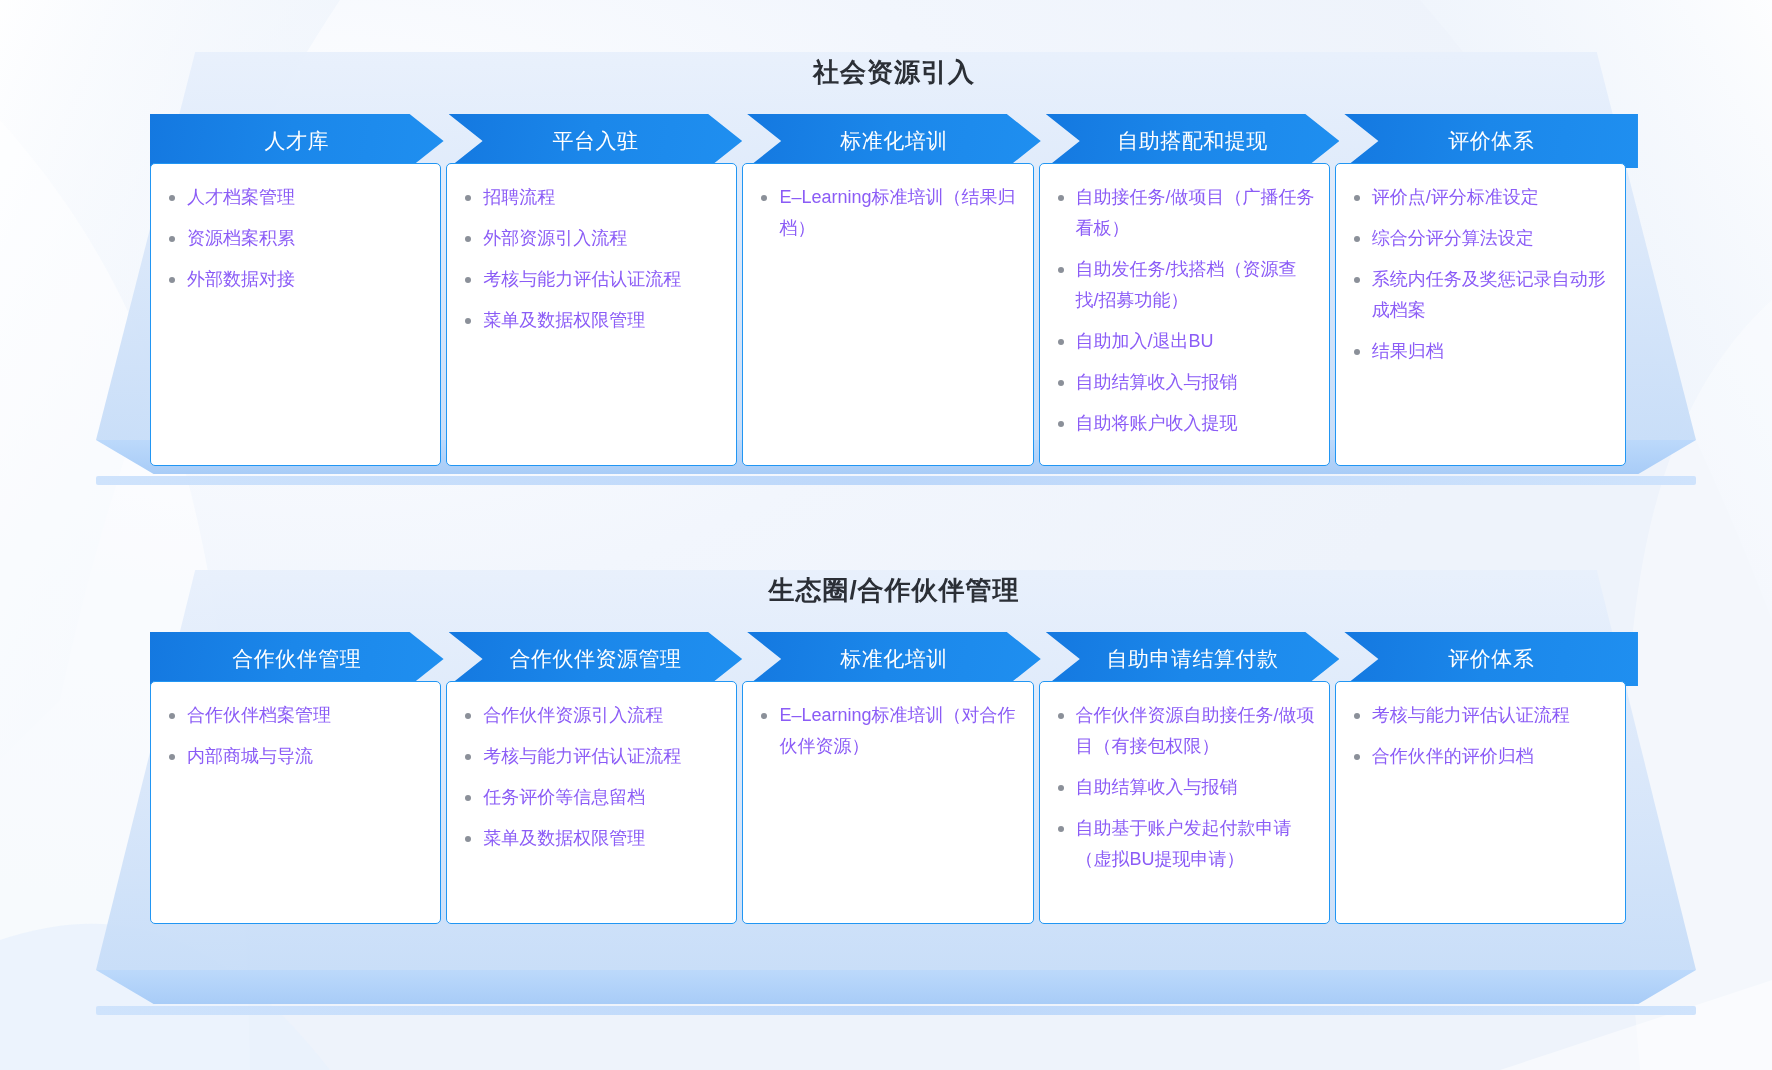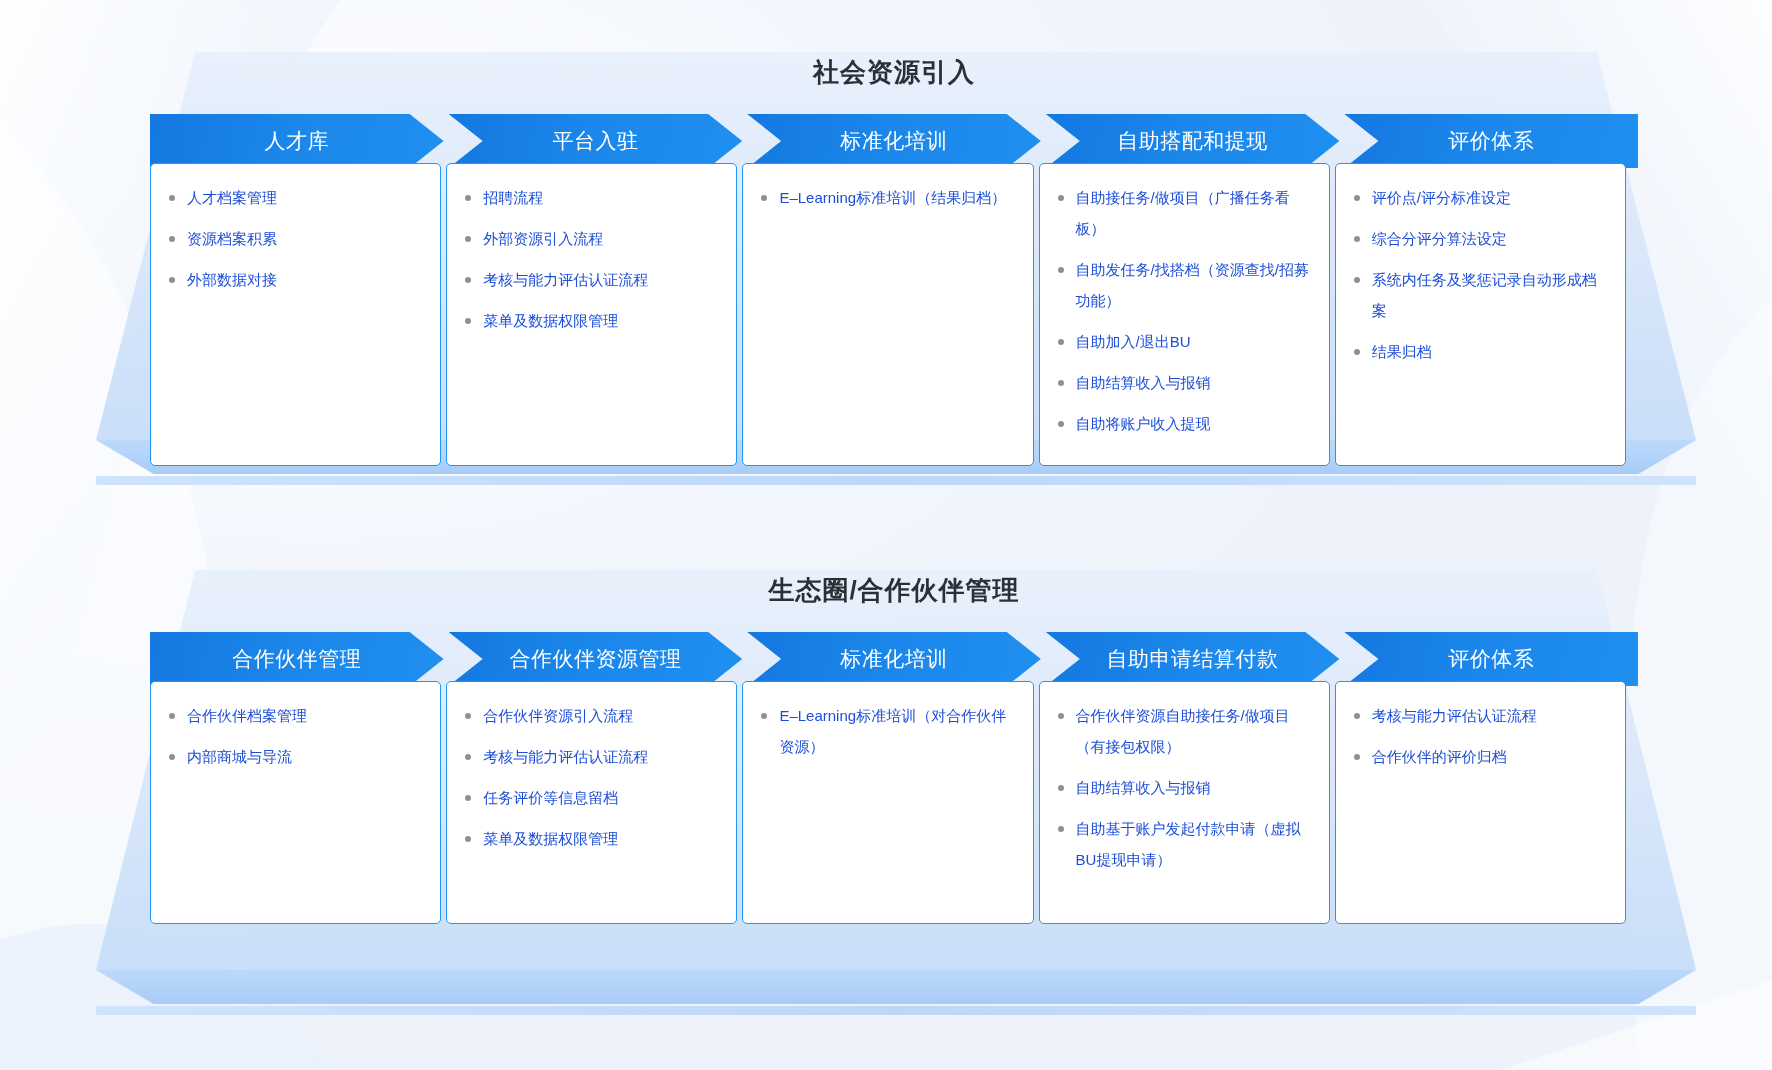--- a/index.html
+++ b/index.html
@@ -117,23 +117,23 @@
   }
   .card:last-child { margin-right: 12px; }
   .card.h1 { min-height: 245px; }
   .card.h2 { min-height: 243px; }
 
   ul.items { list-style: none; }
   ul.items li {
     position: relative;
     padding-left: 26px;
     margin-bottom: 10px;
-    font-size: 15px;
+    font-size: 18px;
     line-height: 31px;
-    color: #1d4ed8;
+    color: #8b5cf6;
     word-break: break-word;
   }
   ul.items li::before {
     content: "";
     position: absolute;
     left: 8px; top: 13px;
     width: 6px; height: 6px;
     border-radius: 50%;
     background: #8b9099;
   }

